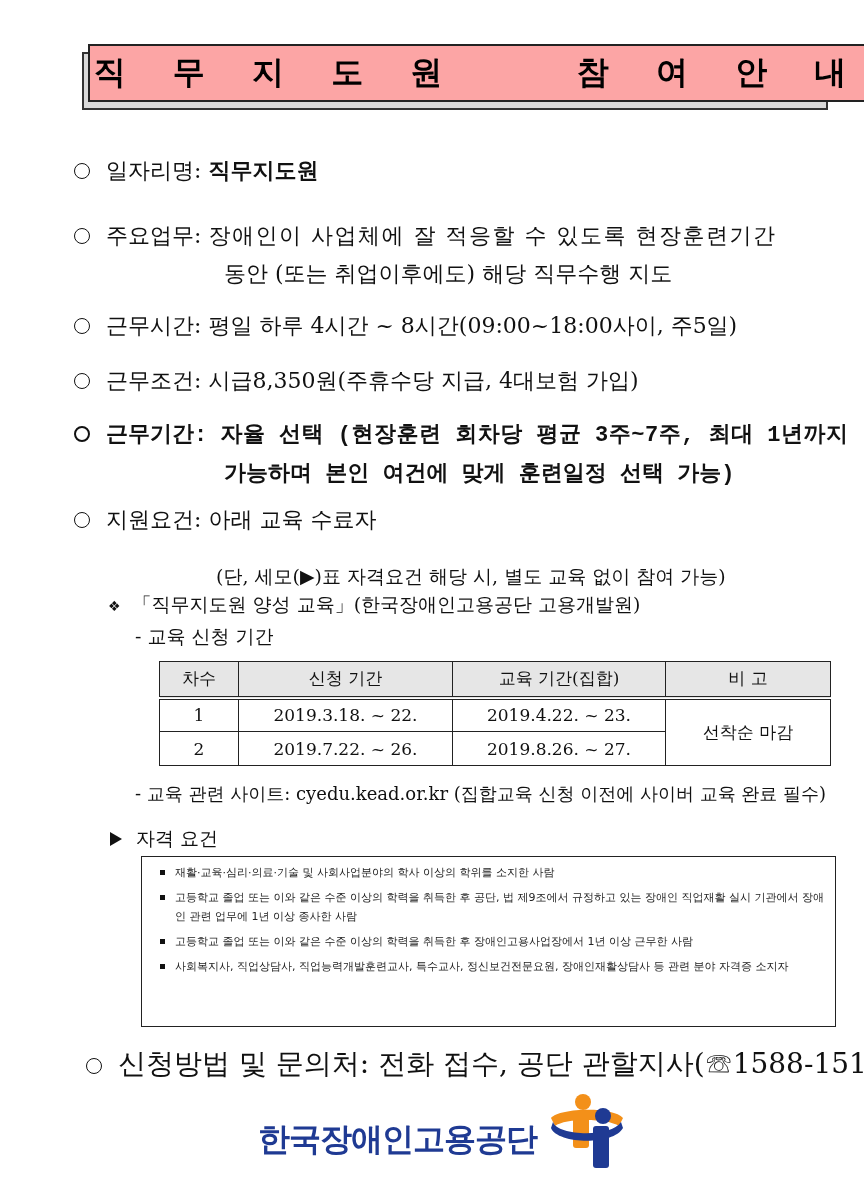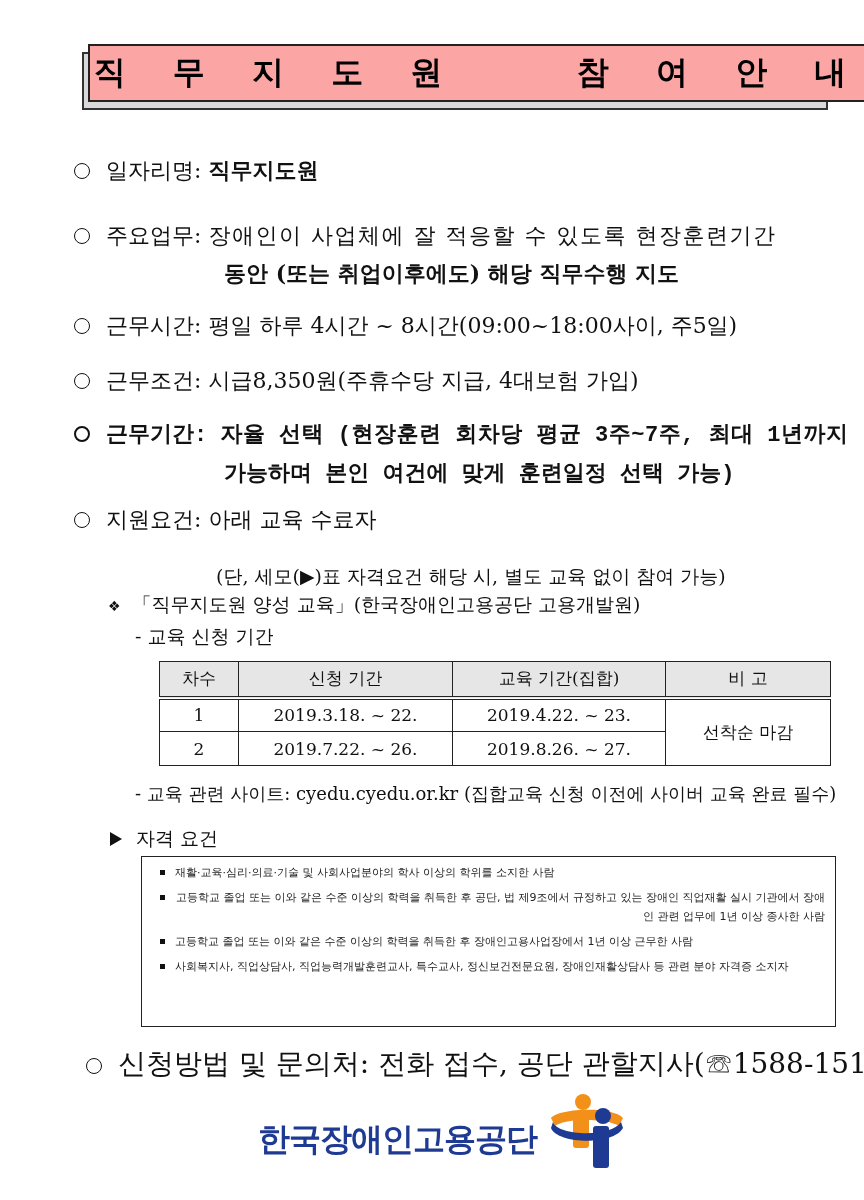--- a/index.html
+++ b/index.html
@@ -7,33 +7,33 @@
   body { position: relative; font-family: "DejaVu Serif", "Liberation Serif", serif; color: #111; }
 
   .title-wrap { position: absolute; left: 44px; top: 44px; width: 786px; height: 62px; }
   .title-shadow { position: absolute; left: 38px; top: 8px; width: 746px; height: 58px; background: #d9d9d9; border: 2px solid #333; }
   .title-box { position: absolute; left: 0; top: 0; width: 782px; height: 58px; background: #fca5a5; border: 2px solid #222; display: flex; align-items: center; justify-content: center; margin-left: 44px; }
   .title-text { font-family: "DejaVu Sans", sans-serif; font-weight: bold; font-size: 32px; letter-spacing: 18px; color: #000; white-space: pre; }
 
   .row { position: absolute; left: 74px; font-size: 22px; line-height: 30px; white-space: nowrap; }
   .bullet-o { display: inline-block; width: 16px; height: 16px; border: 1.6px solid #111; border-radius: 50%; margin-right: 16px; vertical-align: -1px; }
   .strong { font-weight: bold; font-family: "DejaVu Sans", sans-serif; }
-  .cont { position: absolute; white-space: nowrap; font-size: 22px; font-weight: bold; }
+  .cont { position: absolute; white-space: nowrap; font-size: 22px; }
   .bold-row { font-weight: bold; font-family: Liberation Mono, monospace; }
 
   .sub { position: absolute; font-size: 19px; white-space: nowrap; }
 
   table.sched { position: absolute; left: 159px; top: 661px; width: 672px; border-collapse: collapse; font-size: 17px; border-radius: 26px; }
   table.sched th, table.sched td { border: 1px solid #222; text-align: center; height: 34px; font-weight: normal; }
   table.sched th { background: #e6e6e6; border-bottom: 4px double #222; height: 36px; }
 
   .qual-head { position: absolute; left: 110px; top: 826px; font-size: 19px; white-space: nowrap; }
   .tri { display: inline-block; width: 0; height: 0; border-top: 7px solid transparent; border-bottom: 7px solid transparent; border-left: 12px solid #111; margin-right: 14px; vertical-align: -1px; }
 
-  .qual-box { position: absolute; left: 141px; top: 856px; width: 695px; height: 171px; border: 1.5px solid #222; font-family: "DejaVu Sans", sans-serif; font-size: 11px; color: #222; padding: 6px 10px 0 14px; text-align: right; }
+  .qual-box { position: absolute; left: 141px; top: 856px; width: 695px; height: 171px; border: 1.5px solid #222; font-family: "DejaVu Sans", sans-serif; font-size: 11px; color: #222; padding: 6px 10px 0 14px; }
   .q-item { display: flex; line-height: 19px; margin-bottom: 6px; }
   .q-sq { flex: 0 0 auto; width: 5px; height: 5px; background: #111; margin: 7px 10px 0 4px; }
 
   .contact { position: absolute; left: 86px; top: 1045px; font-size: 28px; white-space: nowrap; }
 
   .logo { position: absolute; left: 258px; top: 1092px; display: flex; align-items: center; }
   .logo-text { font-family: "DejaVu Sans", sans-serif; font-weight: bold; font-size: 32px; color: #1f3a93; letter-spacing: -1px; margin-top: 18px; }
   .logo-mark { margin-left: 10px; }
 </style>
 </head>
@@ -101,21 +101,21 @@
       <td rowspan="2">선착순 마감</td>
     </tr>
     <tr>
       <td>2</td>
       <td>2019.7.22. ~ 26.</td>
       <td>2019.8.26. ~ 27.</td>
     </tr>
   </tbody>
 </table>
 
-<div class="sub" style="left:135px; top:782px; font-size:18px;">- 교육 관련 사이트: cyedu.cyedu.or.kr (집합교육 신청 이전에 사이버 교육 완료 필수)</div>
+<div class="sub" style="left:135px; top:782px; font-size:18px;">- 교육 관련 사이트: cyedu.kead.or.kr (집합교육 신청 이전에 사이버 교육 완료 필수)</div>
 
 <div class="qual-head">
   <span class="tri"></span><span>자격 요건</span>
 </div>
 
 <div class="qual-box">
   <div class="q-item">
       <span class="q-sq"></span>
       <span>재활·교육·심리·의료·기술 및 사회사업분야의 학사 이상의 학위를 소지한 사람</span>
     </div>

